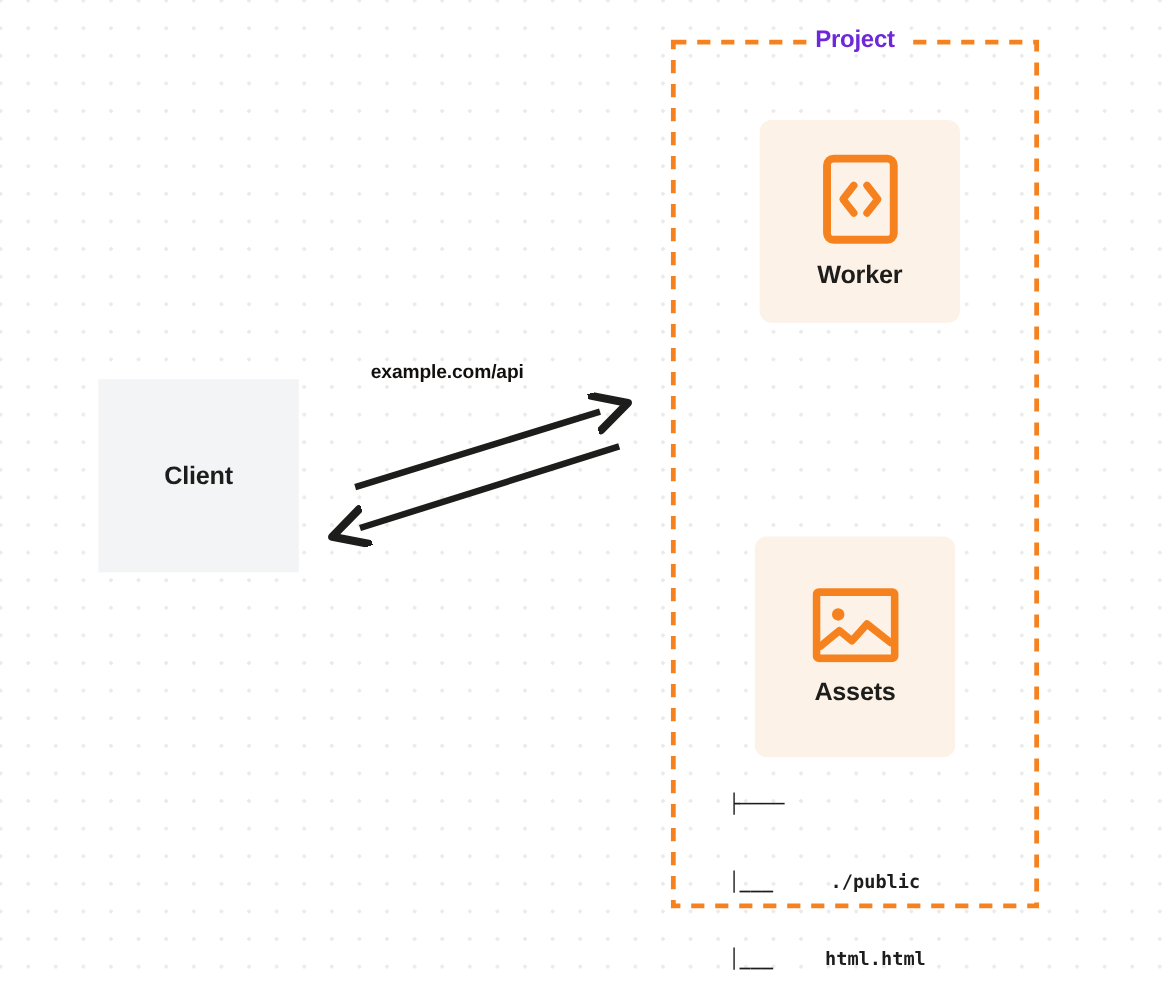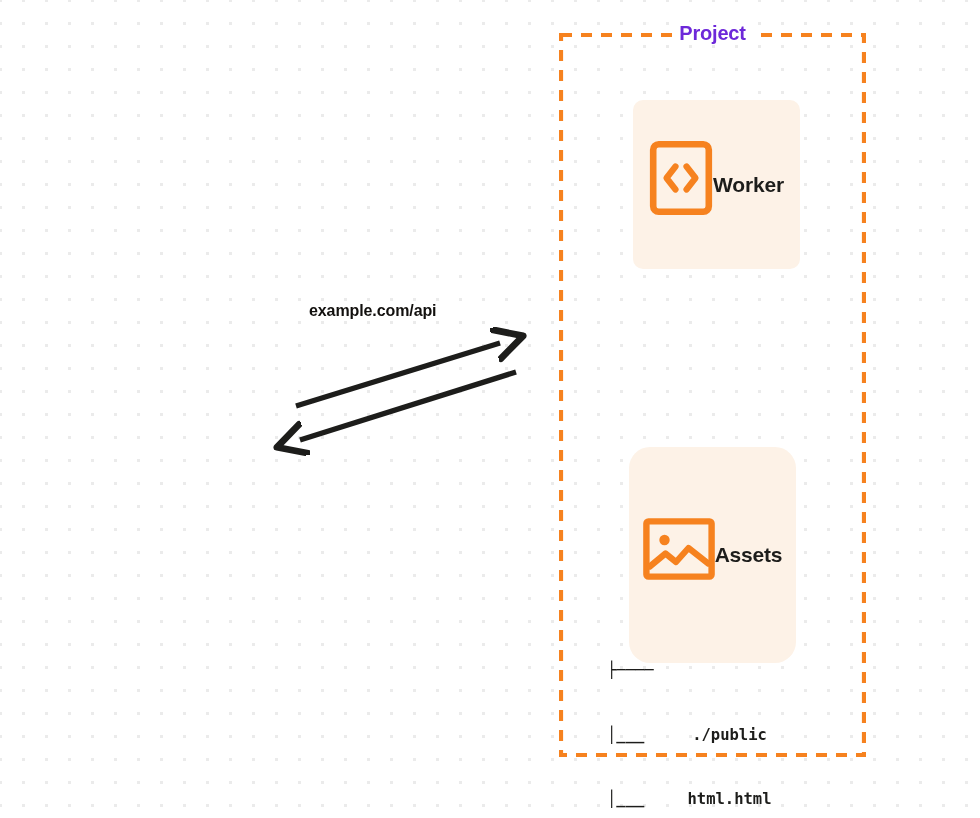--- a/index.html
+++ b/index.html
@@ -96,21 +96,21 @@
     white-space: nowrap;
     line-height: 24px;
   }
 
   
   .service-card {
     position: absolute;
     background: #fdf2e7;
     border-radius: 10px;
     display: flex;
-    flex-direction: row;
+    flex-direction: column;
     align-items: center;
     justify-content: center;
   }
   .service-card .card-icon {
     display: block;
     line-height: 0;
   }
   .service-card .card-label {
     font-size: 21px;
     font-weight: bold;
@@ -123,22 +123,21 @@
     top: 67px;
     width: 167px;
     height: 169px;
   }
   #worker-card .card-icon { margin-bottom: 14px; }
 
   #assets-card {
     left: 70px;
     top: 414px;
     width: 167px;
-    height: 216px;
-    border-radius: 21px;
+    height: 184px;
   }
   #assets-card .card-icon { margin-bottom: 13px; }
 
   
   #file-tree {
     position: absolute;
     left: 48px;
     top: 584px;
     width: 245px;
     font-family: "DejaVu Sans Mono", "Liberation Mono", monospace;
@@ -162,20 +161,23 @@
     display: block;
     text-align: center;
     padding-right: 0px;
   }
 </style>
 </head>
 <body>
 
 <div id="canvas">
 
+  <div id="client-box">
+    <span class="node-label">Client</span>
+  </div>
 
   <svg id="arrows-layer" viewBox="0 0 980 818" width="980" height="818">
     <defs>
       <marker id="arrowhead-right" markerWidth="7" markerHeight="7" refX="1.1" refY="3.1" orient="auto" markerUnits="strokeWidth">
         <path d="M0.4,0.3 L5.6,3.1 L0.4,5.9" fill="none" stroke="#1d1d1b" stroke-width="1.25" stroke-linecap="round" stroke-linejoin="round"></path>
       </marker>
       <marker id="arrowhead-left" markerWidth="7" markerHeight="7" refX="1.1" refY="3.1" orient="auto" markerUnits="strokeWidth">
         <path d="M0.4,0.3 L5.6,3.1 L0.4,5.9" fill="none" stroke="#1d1d1b" stroke-width="1.25" stroke-linecap="round" stroke-linejoin="round"></path>
       </marker>
     </defs>

